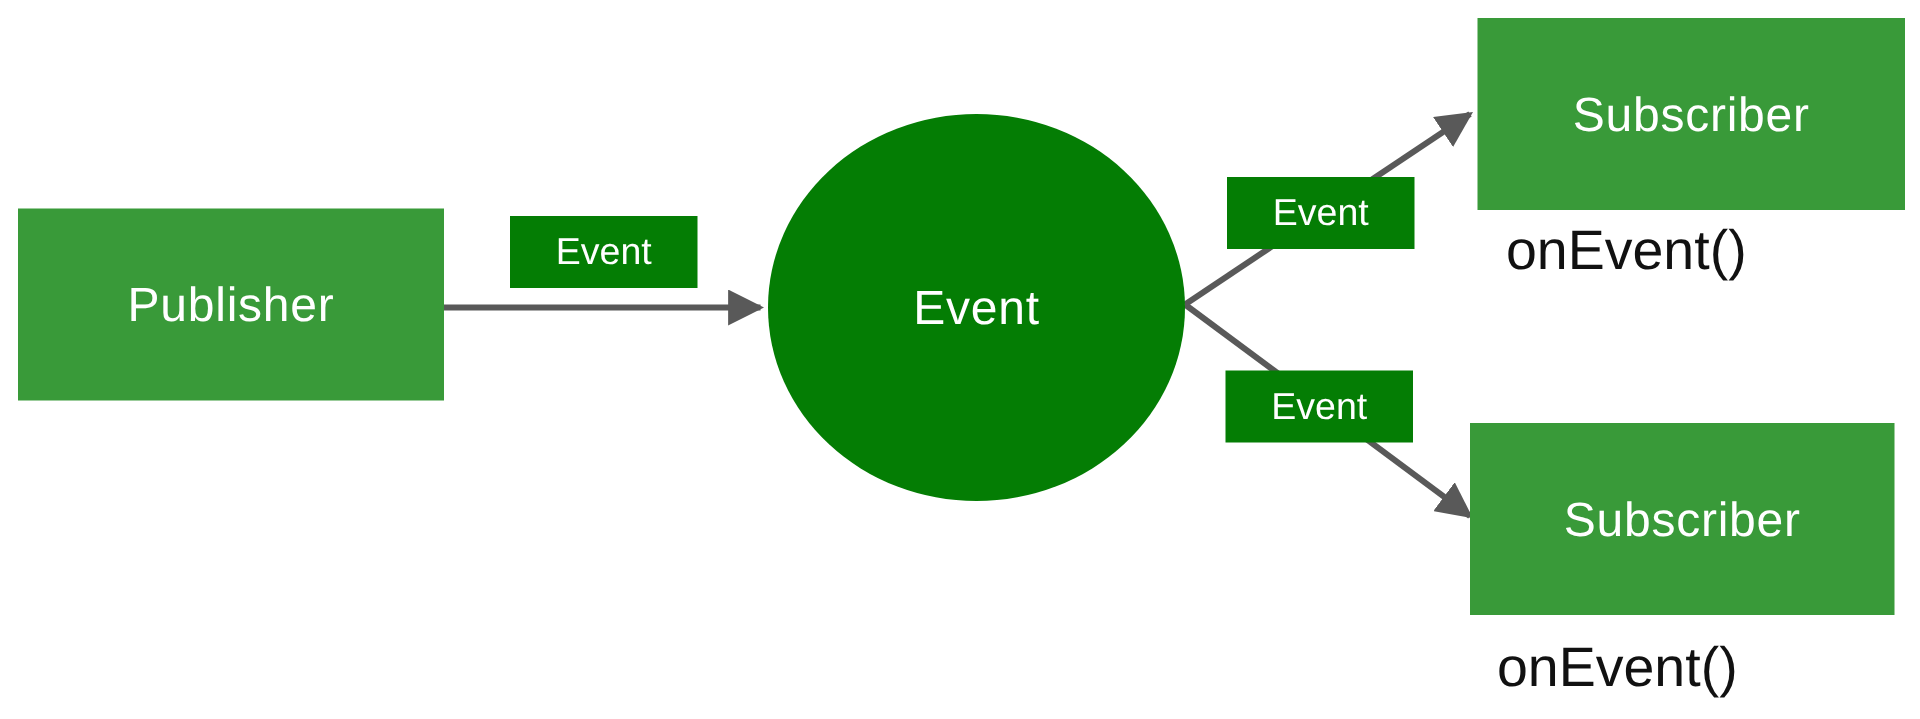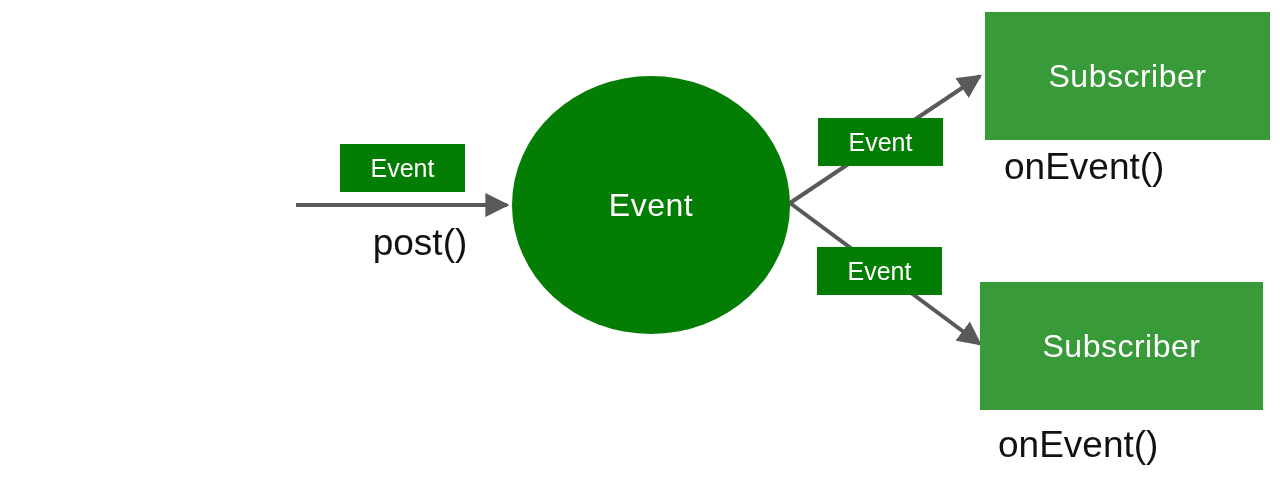--- a/index.html
+++ b/index.html
@@ -82,34 +82,34 @@
     <defs>
       <marker id="arrowhead" viewBox="0 0 10 10" refX="9" refY="5" markerWidth="6" markerHeight="6" markerUnits="strokeWidth" orient="auto-start-reverse">
         <path d="M0,0 L10,5 L0,10 z" style="fill: rgb(89, 89, 89);"></path>
       </marker>
     </defs>
     <line x1="296" y1="205" x2="507" y2="205" stroke-width="4" marker-end="url(#arrowhead)" style="stroke: rgb(89, 89, 89);"></line>
     <line x1="790" y1="203" x2="980" y2="76" stroke-width="4" marker-end="url(#arrowhead)" style="stroke: rgb(89, 89, 89);"></line>
     <line x1="790" y1="203" x2="980" y2="344" stroke-width="4" marker-end="url(#arrowhead)" style="stroke: rgb(89, 89, 89);"></line>
   </svg>
 
+  <div class="node rect-node publisher" style="background-color: rgb(57, 154, 57);">Publisher</div>
 
   <div class="node bus-circle" style="background-color: rgb(4, 125, 4);">
     <span>Event</span>
   </div>
 
   <div class="node rect-node sub-top" style="background-color: rgb(57, 154, 57);">Subscriber</div>
 
   <div class="node rect-node sub-bottom" style="background-color: rgb(57, 154, 57);">Subscriber</div>
 
   <div class="badge badge-mid" style="background-color: rgb(4, 125, 4);">Event</div>
 
   <div class="badge badge-top" style="background-color: rgb(4, 125, 4);">Event</div>
 
   <div class="badge badge-bottom" style="background-color: rgb(4, 125, 4);">Event</div>
 
-  <div class="caption post-caption" style="color: rgb(17, 17, 17);">post()</div>
 
   <div class="caption onevent-top" style="color: rgb(17, 17, 17);">onEvent()</div>
 
   <div class="caption onevent-bottom" style="color: rgb(17, 17, 17);">onEvent()</div>
 
 </div>
 
 </body></html>

